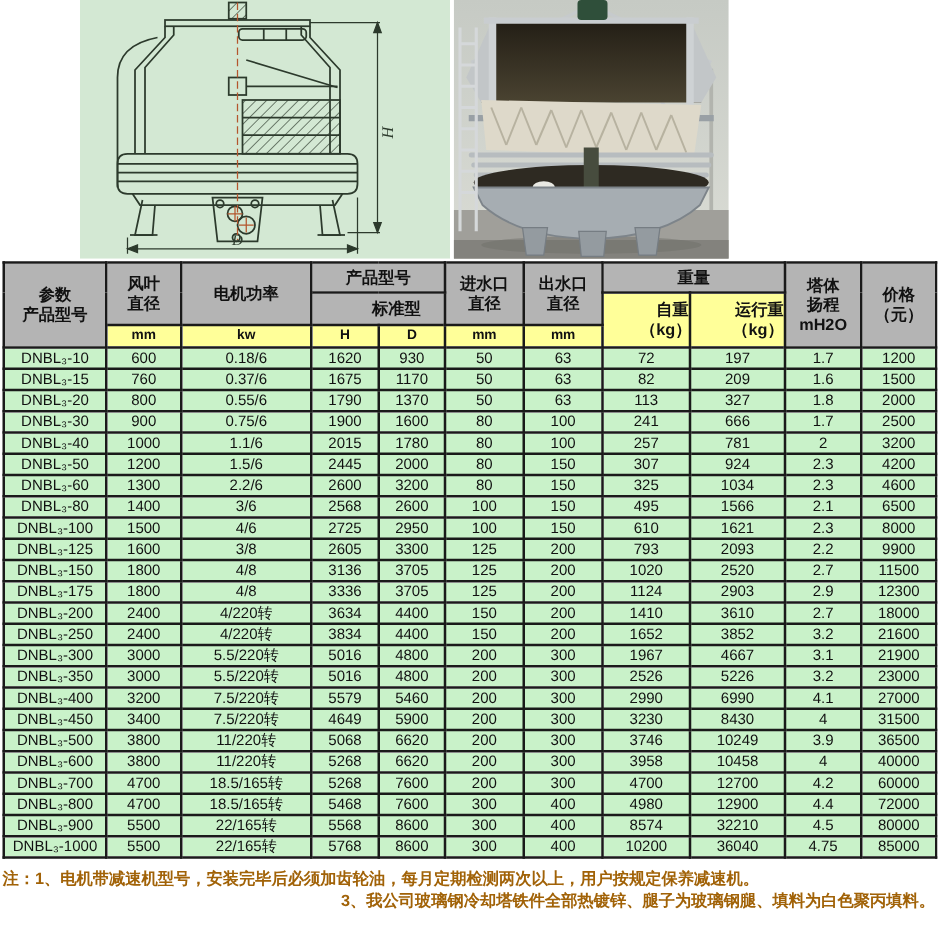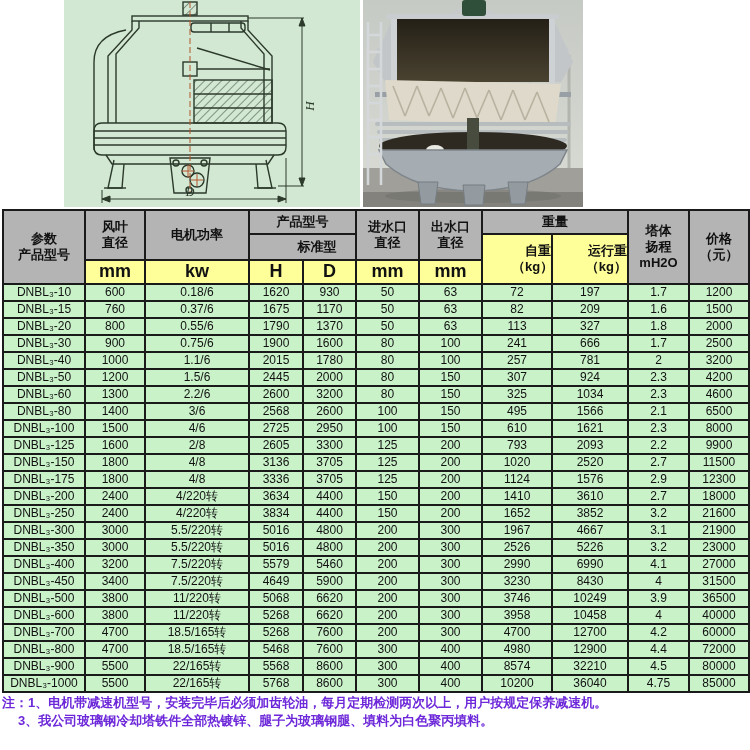--- a/index.html
+++ b/index.html
@@ -22,32 +22,32 @@
     border:2px solid #1a1a1a;text-align:center;vertical-align:middle;
     padding:0;overflow:hidden;
   }
   .spec thead th{
     background:#b4b4b4;font-weight:bold;font-size:13px;
     white-space:pre-line;line-height:1.2;
   }
   .spec thead tr.hrow1 th{height:22px;}
   .spec thead tr.hrow2 th{height:24px;padding-left:29px;}
   .spec thead tr.hrow3 th{height:16px;}
-  .spec thead th.unit{background:#ffff99;font-size:18px;text-align:center;}
+  .spec thead th.unit{background:#ffff99;font-size:11px;text-align:center;}
   .spec thead th.kgcell{background:#ffff99;font-size:13px;text-align:right;}
   .spec tbody td{
     background:#c9f2c9;height:15px;line-height:1.05;font-weight:500;
     word-break:break-all;
   }
   
-  .notes{position:absolute;top:694px;left:2px;width:746px;color:#6d28d9;
+  .notes{position:absolute;top:694px;left:2px;width:746px;color:#a16207;
     font-size:13px;font-weight:bold;line-height:18px;}
   .notes .n1{padding-left:0px;}
   .notes .n2{padding-left:32px;}
-  .notes .n3{padding-left:16px;}
+  .notes .n3{padding-left:16px;text-align:right;}
 </style>
 </head>
 <body>
 
 <div class="diagram-wrap">
   <svg width="296" height="207" viewBox="0 0 296 207">
     <defs>
       <pattern id="hatch" width="6" height="6" patternTransform="rotate(45)" patternUnits="userSpaceOnUse">
         <line x1="0" y1="0" x2="0" y2="6" stroke="#2c3a2c" stroke-width="1"></line>
       </pattern>
@@ -371,21 +371,21 @@
         <td>100</td>
         <td>150</td>
         <td>610</td>
         <td>1621</td>
         <td>2.3</td>
         <td>8000</td>
       </tr>
       <tr>
         <td>DNBL₃-125</td>
         <td>1600</td>
-        <td>2/8</td>
+        <td>3/8</td>
         <td>2605</td>
         <td>3300</td>
         <td>125</td>
         <td>200</td>
         <td>793</td>
         <td>2093</td>
         <td>2.2</td>
         <td>9900</td>
       </tr>
       <tr>
@@ -403,21 +403,21 @@
       </tr>
       <tr>
         <td>DNBL₃-175</td>
         <td>1800</td>
         <td>4/8</td>
         <td>3336</td>
         <td>3705</td>
         <td>125</td>
         <td>200</td>
         <td>1124</td>
-        <td>1576</td>
+        <td>2903</td>
         <td>2.9</td>
         <td>12300</td>
       </tr>
       <tr>
         <td>DNBL₃-200</td>
         <td>2400</td>
         <td>4/220转</td>
         <td>3634</td>
         <td>4400</td>
         <td>150</td>

